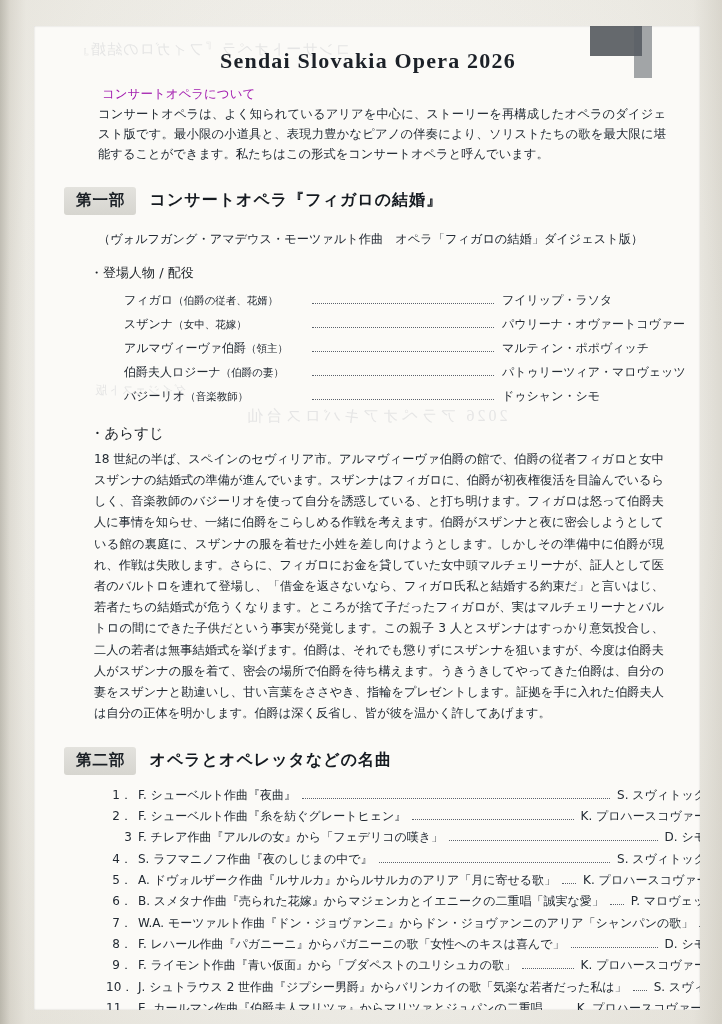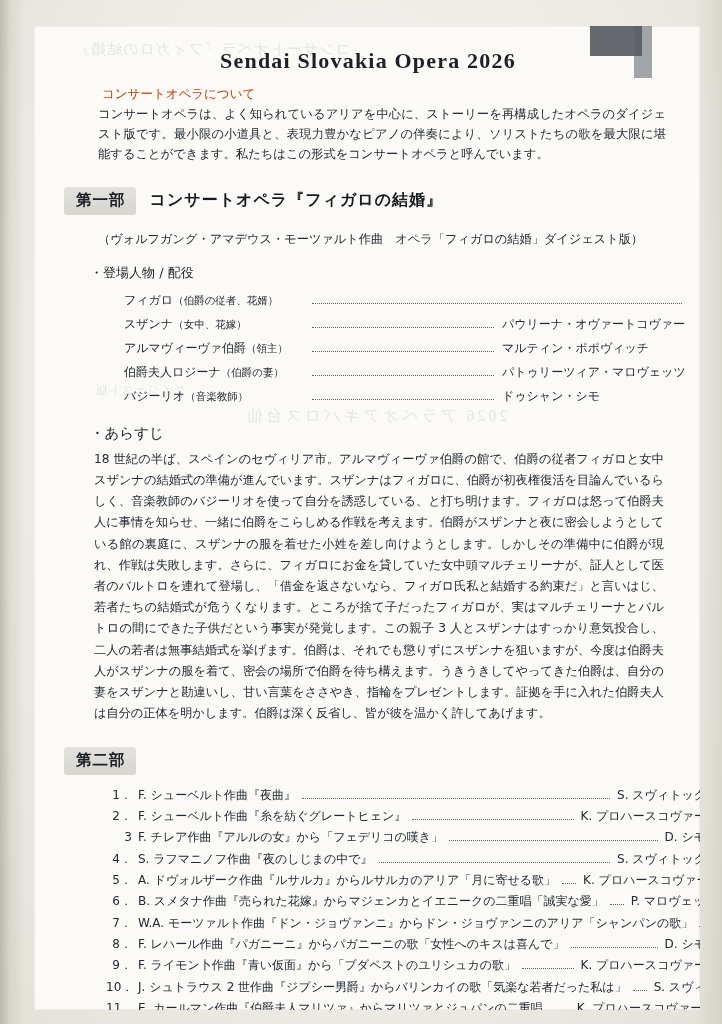--- a/index.html
+++ b/index.html
@@ -80,21 +80,21 @@
     font-size: 22px;
     letter-spacing: 1.2px;
     font-weight: 700;
     margin: 14px 0 12px 0;
     color: #1c2128;
   }
   .intro-head {
     font-family: "DejaVu Sans", sans-serif;
     font-size: 12.5px;
     margin: 0 0 2px 38px;
-    color: #c2410c;
+    color: #a21caf;
   }
   .intro-body {
     font-family: "DejaVu Sans", sans-serif;
     font-size: 12.3px;
     line-height: 1.62;
     margin: 0 6px 15px 34px;
     text-align: justify;
     color: #222a33;
   }
   .part-header {
@@ -223,20 +223,21 @@
         <span class="part-badge">第一部</span>
         <span class="part-title">コンサートオペラ『フィガロの結婚』</span>
       </div>
       <div class="part-sub">（ヴォルフガング・アマデウス・モーツァルト作曲　オペラ「フィガロの結婚」ダイジェスト版）</div>
 
       <div class="sect-label">・登場人物 / 配役</div>
       <div class="cast" id="cast-list">
           <div class="cast-row">
             <span class="cast-role">フィガロ<span class="paren">（伯爵の従者、花婿）</span></span>
             <span class="cast-dots"></span>
+            <span class="cast-name">フイリップ・ラソタ</span>
           </div>
           <div class="cast-row">
             <span class="cast-role">スザンナ<span class="paren">（女中、花嫁）</span></span>
             <span class="cast-dots"></span>
             <span class="cast-name">パウリーナ・オヴァートコヴァー</span>
           </div>
           <div class="cast-row">
             <span class="cast-role">アルマヴィーヴァ伯爵<span class="paren">（領主）</span></span>
             <span class="cast-dots"></span>
             <span class="cast-name">マルティン・ポポヴィッチ</span>
@@ -251,20 +252,21 @@
             <span class="cast-dots"></span>
             <span class="cast-name">ドゥシャン・シモ</span>
           </div>
         </div>
 
       <div class="sect-label big">・あらすじ</div>
       <div class="synopsis">18 世紀の半ば、スペインのセヴィリア市。アルマヴィーヴァ伯爵の館で、伯爵の従者フィガロと女中スザンナの結婚式の準備が進んでいます。スザンナはフィガロに、伯爵が初夜権復活を目論んでいるらしく、音楽教師のバジーリオを使って自分を誘惑している、と打ち明けます。フィガロは怒って伯爵夫人に事情を知らせ、一緒に伯爵をこらしめる作戦を考えます。伯爵がスザンナと夜に密会しようとしている館の裏庭に、スザンナの服を着せた小姓を差し向けようとします。しかしその準備中に伯爵が現れ、作戦は失敗します。さらに、フィガロにお金を貸していた女中頭マルチェリーナが、証人として医者のバルトロを連れて登場し、「借金を返さないなら、フィガロ氏私と結婚する約束だ」と言いはじ、若者たちの結婚式が危うくなります。ところが捨て子だったフィガロが、実はマルチェリーナとバルトロの間にできた子供だという事実が発覚します。この親子 3 人とスザンナはすっかり意気投合し、二人の若者は無事結婚式を挙げます。伯爵は、それでも懲りずにスザンナを狙いますが、今度は伯爵夫人がスザンナの服を着て、密会の場所で伯爵を待ち構えます。うきうきしてやってきた伯爵は、自分の妻をスザンナと勘違いし、甘い言葉をささやき、指輪をプレゼントします。証拠を手に入れた伯爵夫人は自分の正体を明かします。伯爵は深く反省し、皆が彼を温かく許してあげます。</div>
 
       <div class="part-header">
         <span class="part-badge">第二部</span>
+        <span class="part-title">オペラとオペレッタなどの名曲</span>
       </div>
 
       <div class="song-list" id="song-list">
           <div class="song-row">
             <span class="song-num">1．</span>
             <span class="song-title">F. シューベルト作曲『夜曲』</span>
             <span class="song-dots"></span>
             <span class="song-perf">S. スヴィトック</span>
           </div>
           <div class="song-row">

